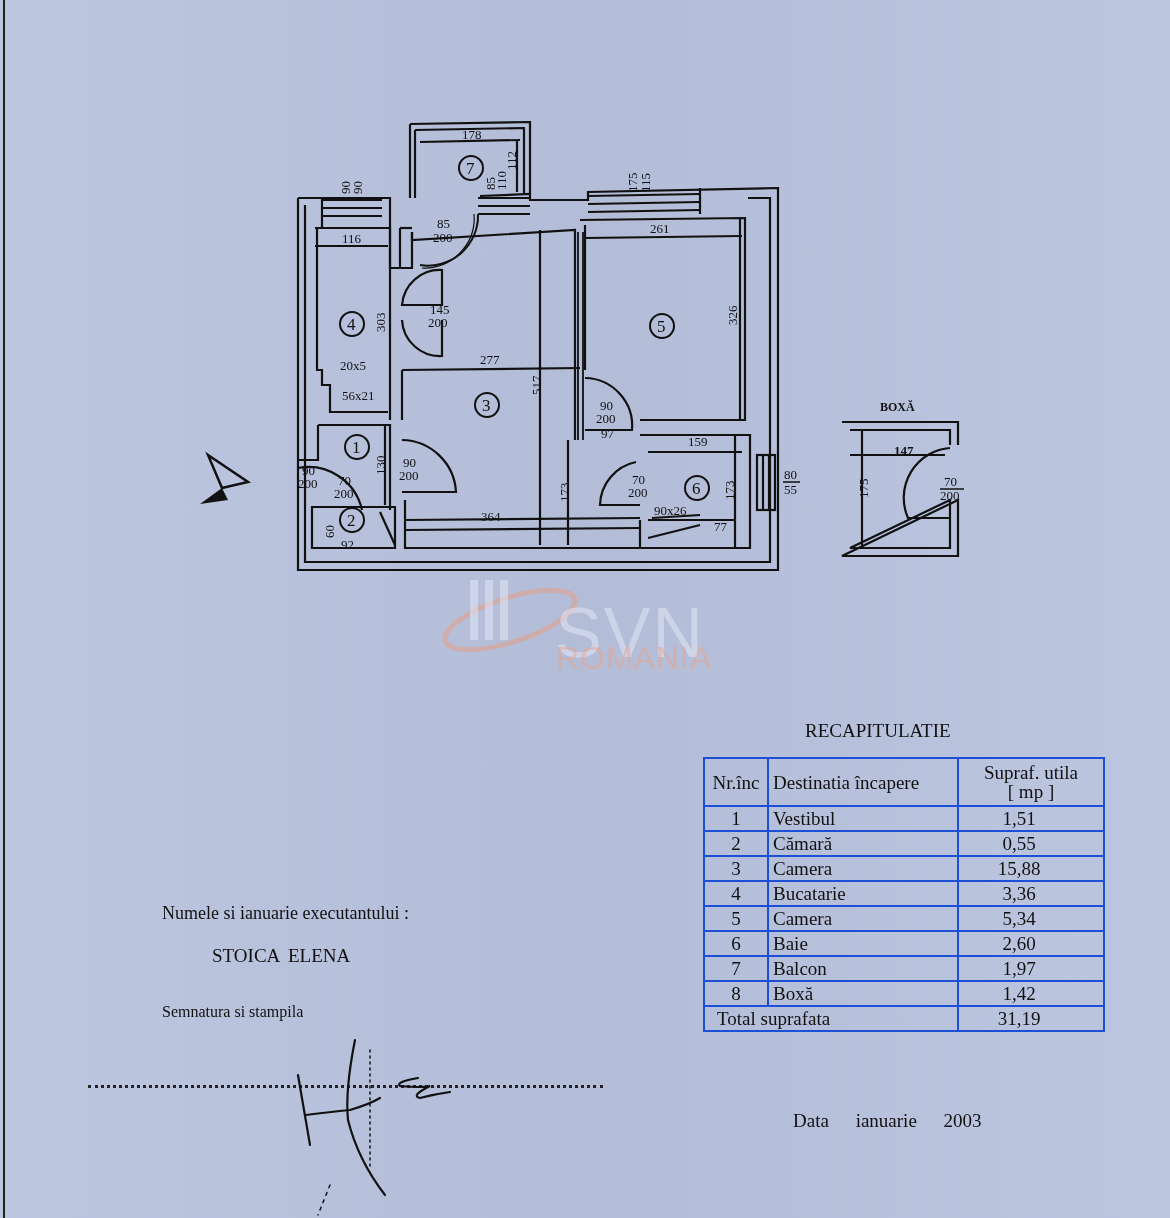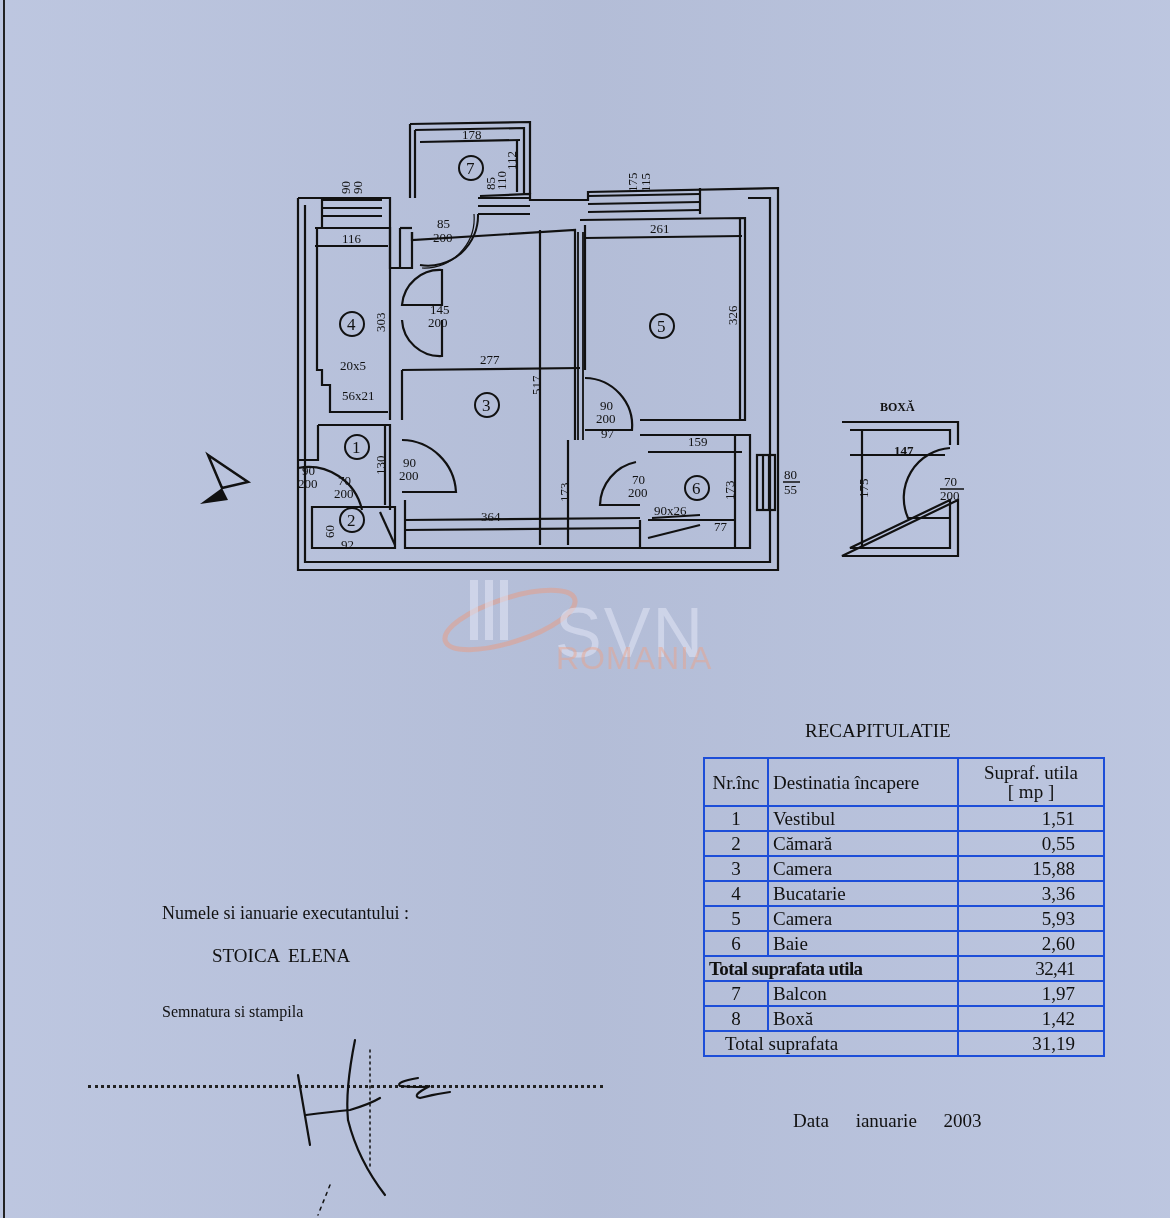--- a/index.html
+++ b/index.html
@@ -24,21 +24,21 @@
   table.recap {
     position:absolute; left:703px; top:757px; border-collapse:collapse;
     font-size:19px; line-height:1;
   }
   table.recap td, table.recap th {
     border:2px solid #1d4ed8; padding:1px 4px; height:21px; font-weight:normal;
   }
   table.recap th { height:44px; vertical-align:middle; }
   .c1 { width:54px; text-align:center; }
   .c2 { width:180px; text-align:left;margin-left:44px; }
-  .c3 { width:112px; text-align:right; padding-right:28px !important; }
+  .c3 { width:112px; text-align:center; padding-right:28px !important; }
   th.c3 { text-align:center; padding-right:4px !important; }
   tr.bold td { font-weight:bold; letter-spacing:-0.6px; }
   .date-line { position:absolute; left:793px; top:1077px; font-size:19px; word-spacing:22px;margin-top:33px; }
   .exec-label { position:absolute; left:162px; top:903px; font-size:18px; }
   .exec-name { position:absolute; left:212px; top:945px; font-size:19px; word-spacing:4px; }
   .sign-label { position:absolute; left:162px; top:1003px; font-size:16px; }
   .dotted { position:absolute; left:88px; top:1085px; width:515px; border-top:3px dotted #222; }
   .signature { position:absolute; left:270px; top:1030px; }
   .boxa-label { position:absolute; left:880px; top:400px; font-size:12px; font-weight:bold; }
 </style>
@@ -248,43 +248,39 @@
     <td class="c3">15,88</td>
   </tr>
   <tr>
     <td class="c1">4</td>
     <td class="c2">Bucatarie</td>
     <td class="c3">3,36</td>
   </tr>
   <tr>
     <td class="c1">5</td>
     <td class="c2">Camera</td>
-    <td class="c3">5,93</td>
+    <td class="c3">5,34</td>
   </tr>
   <tr>
     <td class="c1">6</td>
     <td class="c2">Baie</td>
     <td class="c3">2,60</td>
   </tr>
-  <tr class="bold">
-    <td colspan="2">Total suprafata utila</td>
-    <td class="c3" style="font-weight:normal">32,41</td>
-  </tr>
   <tr>
     <td class="c1">7</td>
     <td class="c2">Balcon</td>
     <td class="c3">1,97</td>
   </tr>
   <tr>
     <td class="c1">8</td>
     <td class="c2">Boxă</td>
     <td class="c3">1,42</td>
   </tr>
   <tr>
-    <td colspan="2" style="padding-left:20px">Total suprafata</td>
+    <td colspan="2" style="padding-left:12px">Total suprafata</td>
     <td class="c3">31,19</td>
   </tr>
 </tbody>
   </table>
 <div class="date-line"><span>Data</span> <span>ianuarie 2003</span></div>
 
 <div class="exec-label">Numele si ianuarie executantului :</div>
 <div class="exec-name">STOICA ELENA</div>
 <div class="sign-label">Semnatura si stampila</div>
 <div class="dotted"></div>

